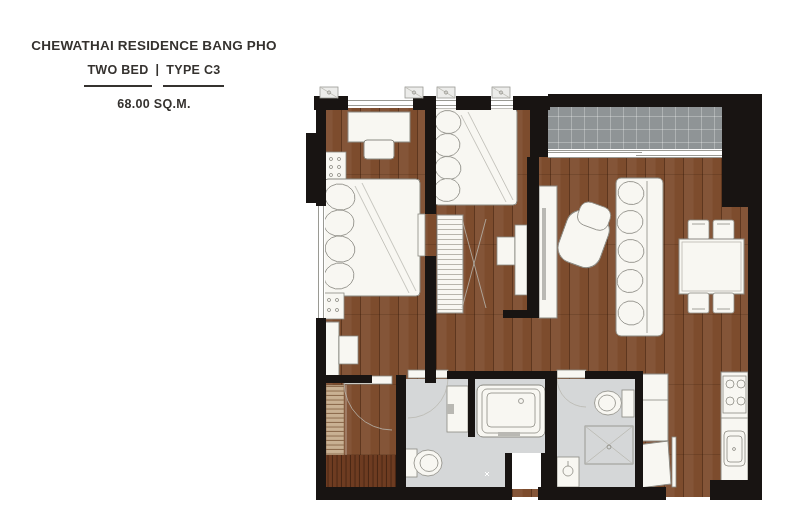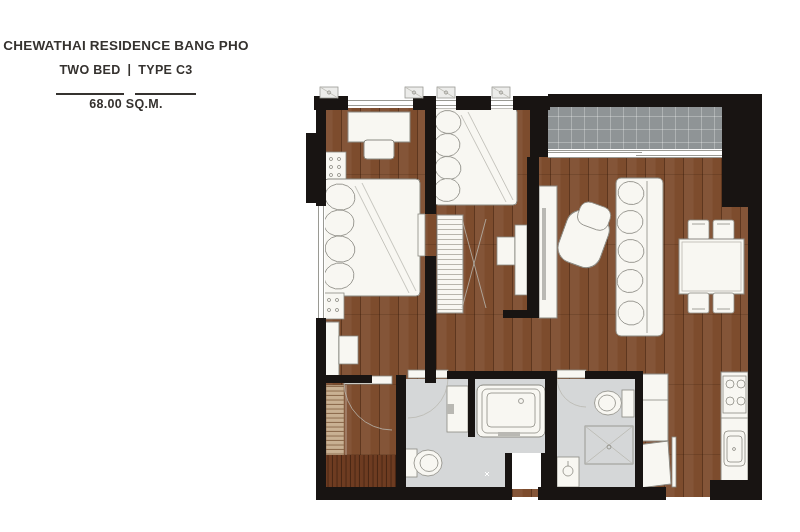--- a/index.html
+++ b/index.html
@@ -1,21 +1,21 @@
 <!DOCTYPE html>
 <html style="--text: #35322f; --wall: #181412; --wood: #7d4c2d; --balcony: #8f9496; --bath-floor: #d5d7d8; --furn-fill: #f8f7f2; --furn-stroke: #8b8a83; --hatch-light: #c9b193; --hatch-dark: #6e3c21; --background: #ffffff;"><head>
 <meta charset="utf-8">
 <style>
   html,body{margin:0;padding:0;background:#fff;}
   .canvas{position:relative;width:800px;height:532px;background:#fff;overflow:hidden;
           font-family:"Liberation Sans","DejaVu Sans",sans-serif;}
-  .title-block{position:absolute;left:0;top:38px;width:252px;text-align:center;color:var(--text,#35322f);}
+  .title-block{position:absolute;left:28px;top:38px;width:252px;text-align:center;color:var(--text,#35322f);}
   .project-name{font-size:13.5px;font-weight:bold;letter-spacing:.2px;line-height:1.2;}
   .unit-line{margin-top:9px;font-size:12.5px;font-weight:bold;letter-spacing:.3px;}
-  .unit-line .u{border-bottom:2px solid var(--text,#35322f);padding:0 3px 16px;}
+  .unit-line .u{border-bottom:2px solid var(--text,#35322f);padding:0 3px 8px;}
   .unit-line .sep{padding:0 4px;position:relative;top:-1px;}
   .area-line{margin-top:20px;font-size:12.5px;font-weight:bold;letter-spacing:.3px;}
   svg{position:absolute;left:0;top:0;}
   .wall{fill:var(--wall);shape-rendering:crispEdges;}
   .win{fill:#ffffff;shape-rendering:crispEdges;}
   .winline{stroke:#9a9a94;stroke-width:1;shape-rendering:crispEdges;}
   .furn{fill:var(--furn-fill);stroke:var(--furn-stroke);stroke-width:1;}
   .furn-thin{fill:var(--furn-fill);stroke:var(--furn-stroke);stroke-width:.8;}
   .fline{stroke:var(--furn-stroke);stroke-width:.8;fill:none;}
   .fline-l{stroke:#b9b7b0;stroke-width:.8;fill:none;}

